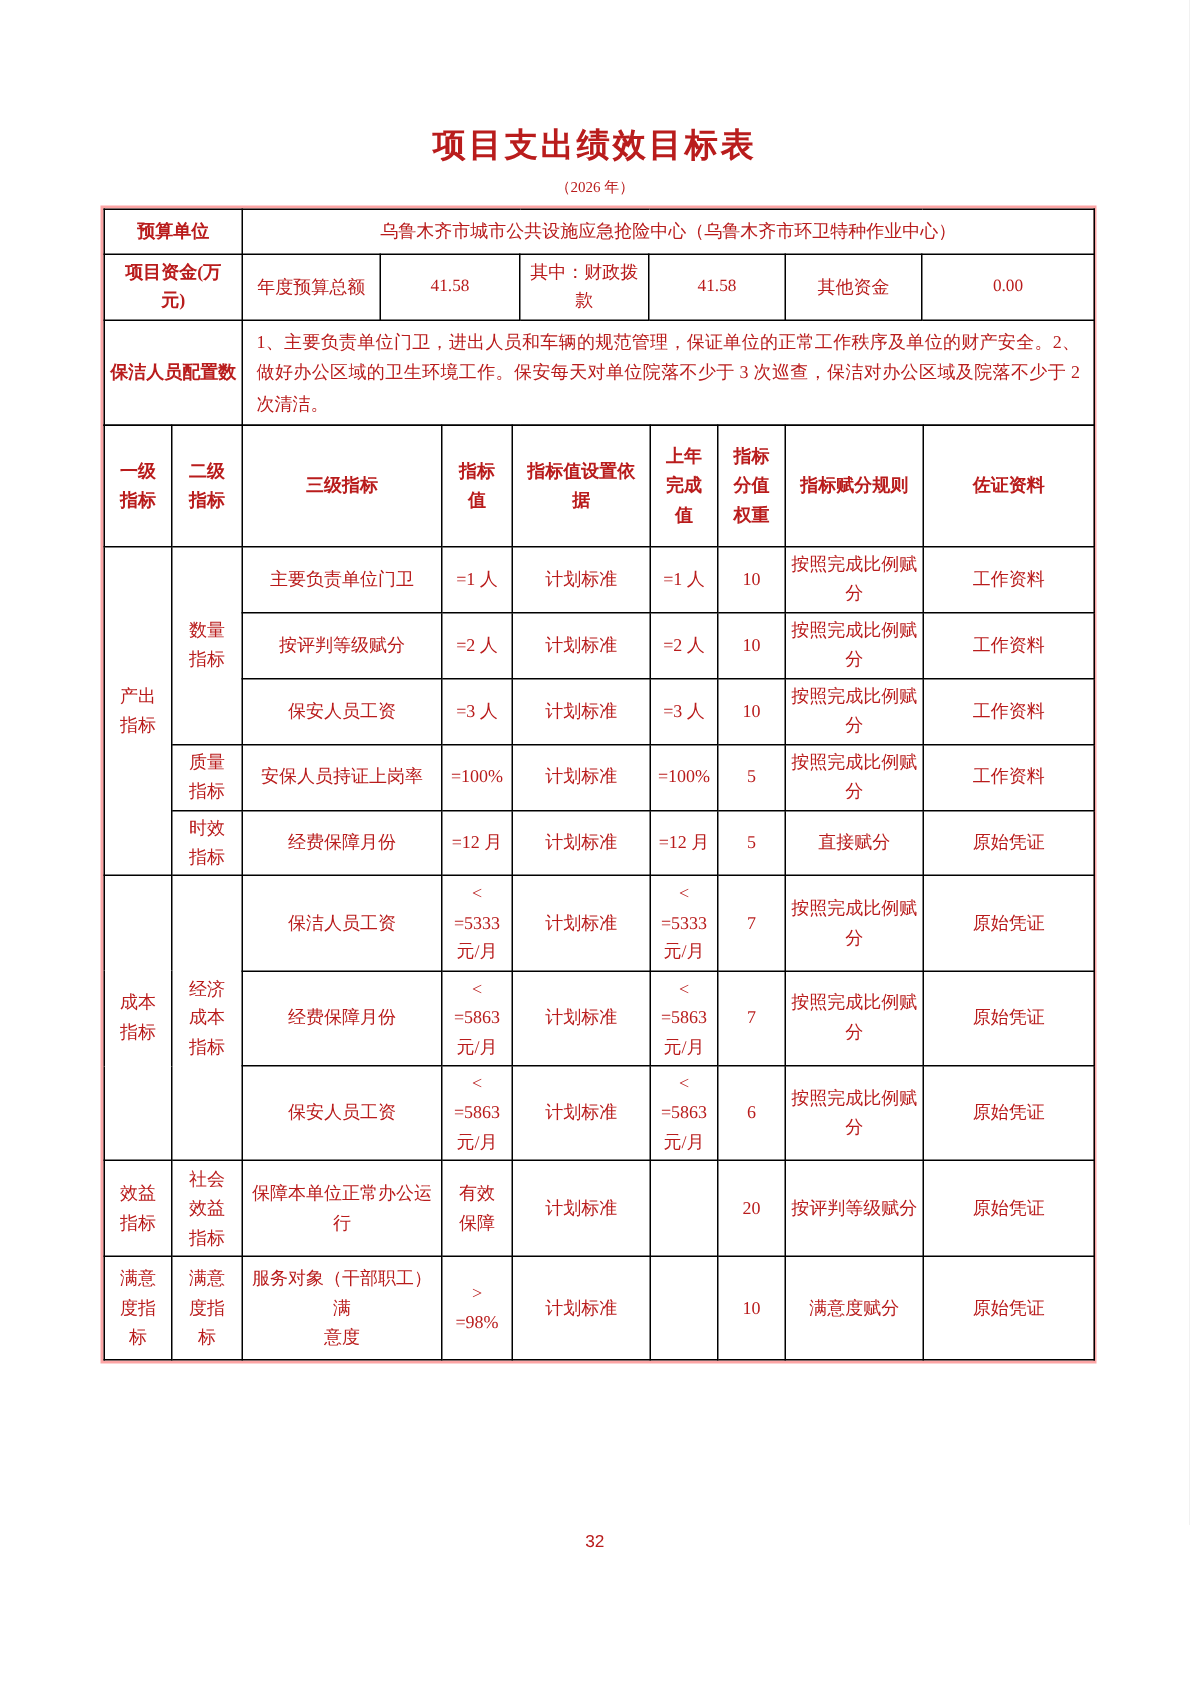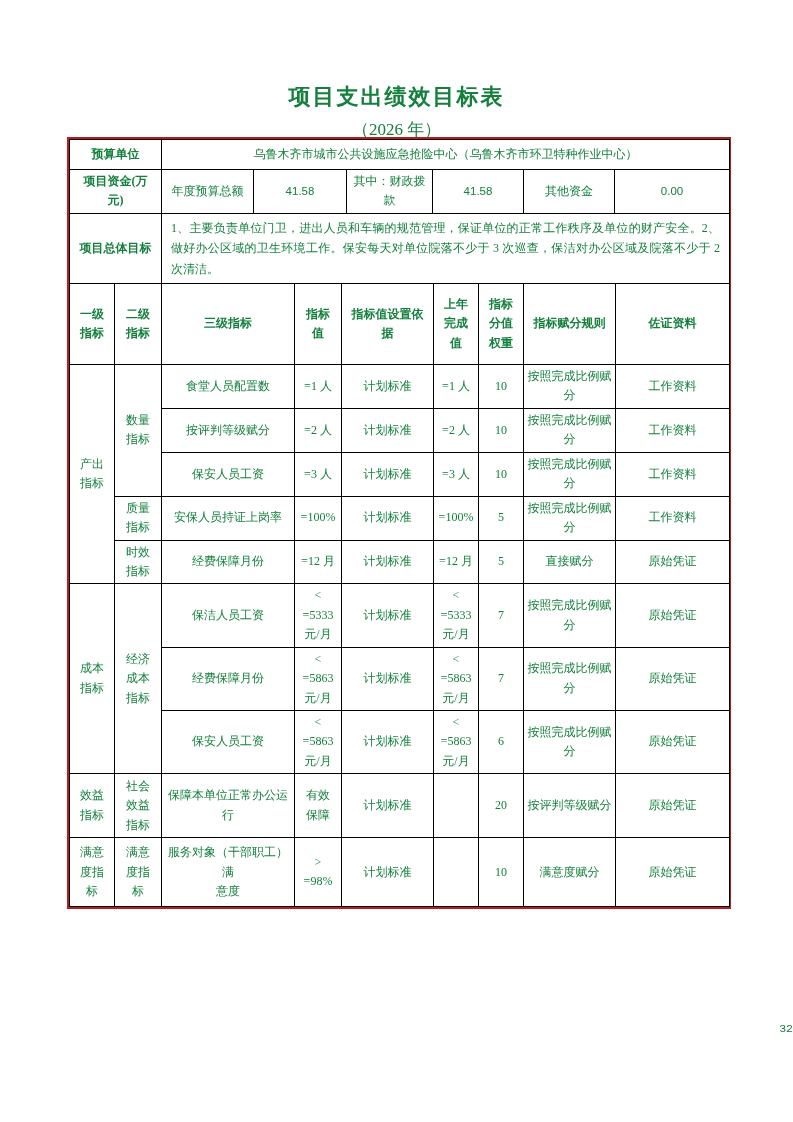--- a/index.html
+++ b/index.html
@@ -1,45 +1,45 @@
 <!DOCTYPE html>
 <html><head>
 <meta charset="utf-8">
 <style>
   html,body { margin:0; padding:0; background:#e8e8e8; }
   .page {
     width:793px; height:1122px; background:#ffffff; position:relative;
-    font-family:"Liberation Serif", serif; color:#15803d; overflow:hidden;
+    font-family:"Liberation Serif", serif; color:#b91c1c; overflow:hidden;
     margin:0 auto;
   }
   .title {
     position:absolute; top:82px; left:0; width:100%;
     text-align:center; font-size:22px; font-weight:bold; letter-spacing:2px;
   }
   .subtitle {
     position:absolute; top:118px; left:0; width:100%;
-    text-align:center; font-size:17px;
+    text-align:center; font-size:10px;
   }
   .tables { position:absolute; left:67px; top:137px; width:660px; }
   table { border-collapse:collapse; width:660px; table-layout:fixed; }
   td {
     border:1px solid #000; text-align:center; vertical-align:middle;
     font-size:12px; line-height:1.62; padding:2px; white-space:pre-line;
     overflow:hidden; word-break:break-all;
   }
   .lbl { font-weight:bold; }
   .goal-cell {
     text-align:justify; padding:4px 9px; white-space:normal; line-height:1.7;
   }
-  .num-sans { font-family:Liberation Sans, sans-serif; font-size:11.5px; }
+  .num-sans { font-family:Liberation Serif, serif; font-size:11.5px; }
   .t2 { margin-top:-1px; }
-  .outer { border:2px solid #b91c1c; }
+  .outer { border:2px solid #fca5a5; }
   .pageno {
-    position:absolute; top:1022px; left:0; width:100%; text-align:right;
-    font-size:11.5px; font-family:Liberation Mono, monospace;
+    position:absolute; top:1022px; left:0; width:100%; text-align:center;
+    font-size:11.5px; font-family:Liberation Sans, sans-serif;
   }
 </style>
 </head>
 <body>
 
 <div class="page">
 
   <div class="title">项目支出绩效目标表</div>
   <div class="subtitle">（2026 年）</div>
 
@@ -65,21 +65,21 @@
 元)</td>
         <td>年度预算总额</td>
         <td class="num-sans">41.58</td>
         <td>其中：财政拨
 款</td>
         <td class="num-sans">41.58</td>
         <td>其他资金</td>
         <td class="num-sans">0.00</td>
       </tr>
       <tr style="height:61px">
-        <td class="lbl">项目总体目标</td>
+        <td class="lbl">保洁人员配置数</td>
         <td colspan="6" class="goal-cell">1、主要负责单位门卫，进出人员和车辆的规范管理，保证单位的正常工作秩序及单位的财产安全。2、做好办公区域的卫生环境工作。保安每天对单位院落不少于 3 次巡查，保洁对办公区域及院落不少于 2 次清洁。</td>
       </tr>
     </tbody>
       </table>
 
     <table class="t2">
       <colgroup>
         <col style="width:45px">
           <col style="width:47px">
           <col style="width:133px">
@@ -109,21 +109,21 @@
 权重</td>
         <td class="lbl">指标赋分规则</td>
         <td class="lbl">佐证资料</td>
       </tr>
 
       <tr style="height:42px">
         <td rowspan="5">产出
 指标</td>
         <td rowspan="3">数量
 指标</td>
-        <td>食堂人员配置数</td>
+        <td>主要负责单位门卫</td>
         <td>=1 人</td>
         <td>计划标准</td>
         <td>=1 人</td>
         <td>10</td>
         <td>按照完成比例赋
 分</td>
         <td>工作资料</td>
       </tr>
       <tr style="height:42px">
         <td>按评判等级赋分</td>

